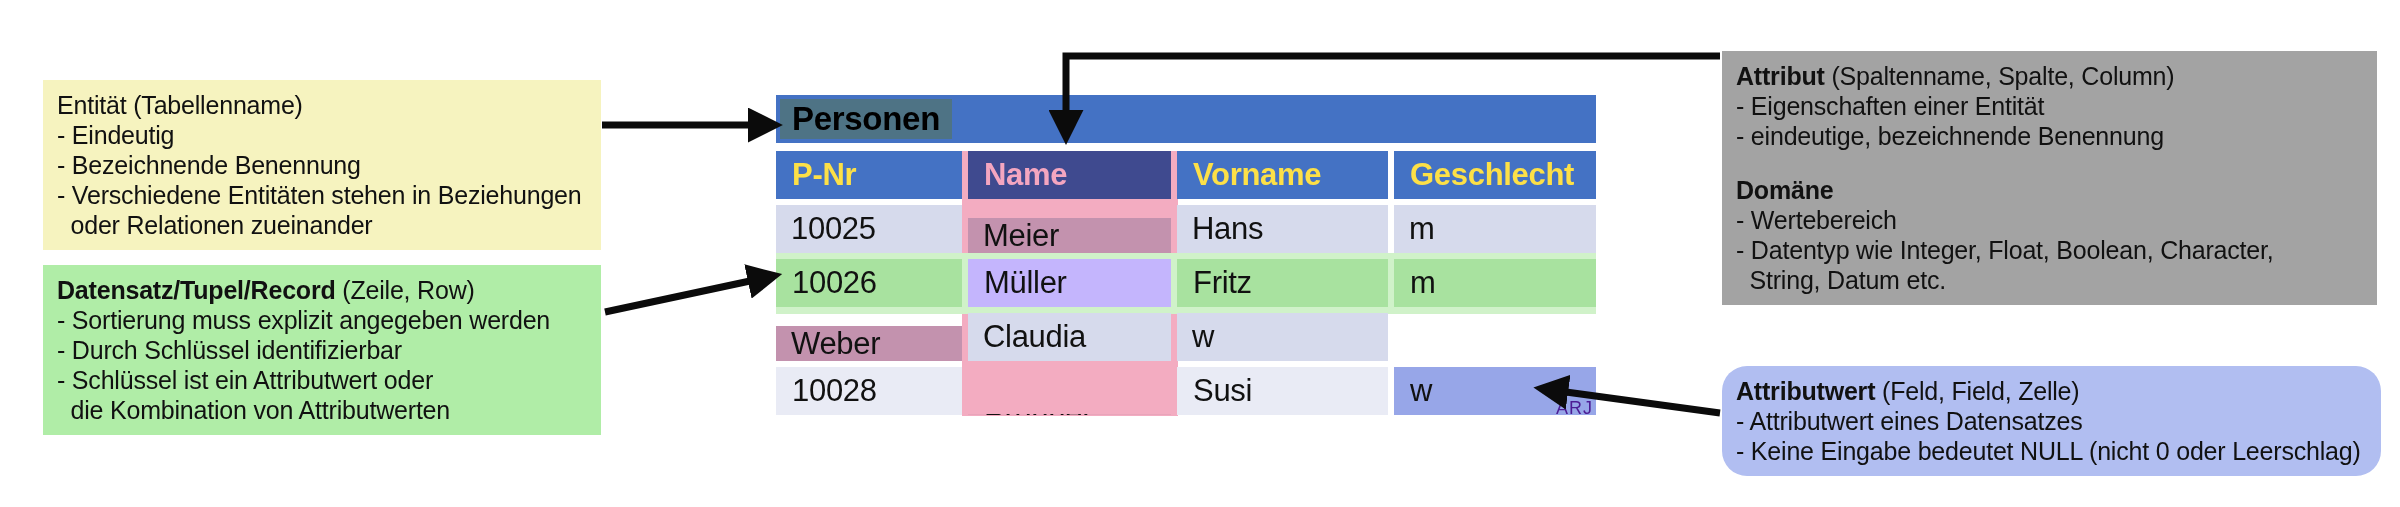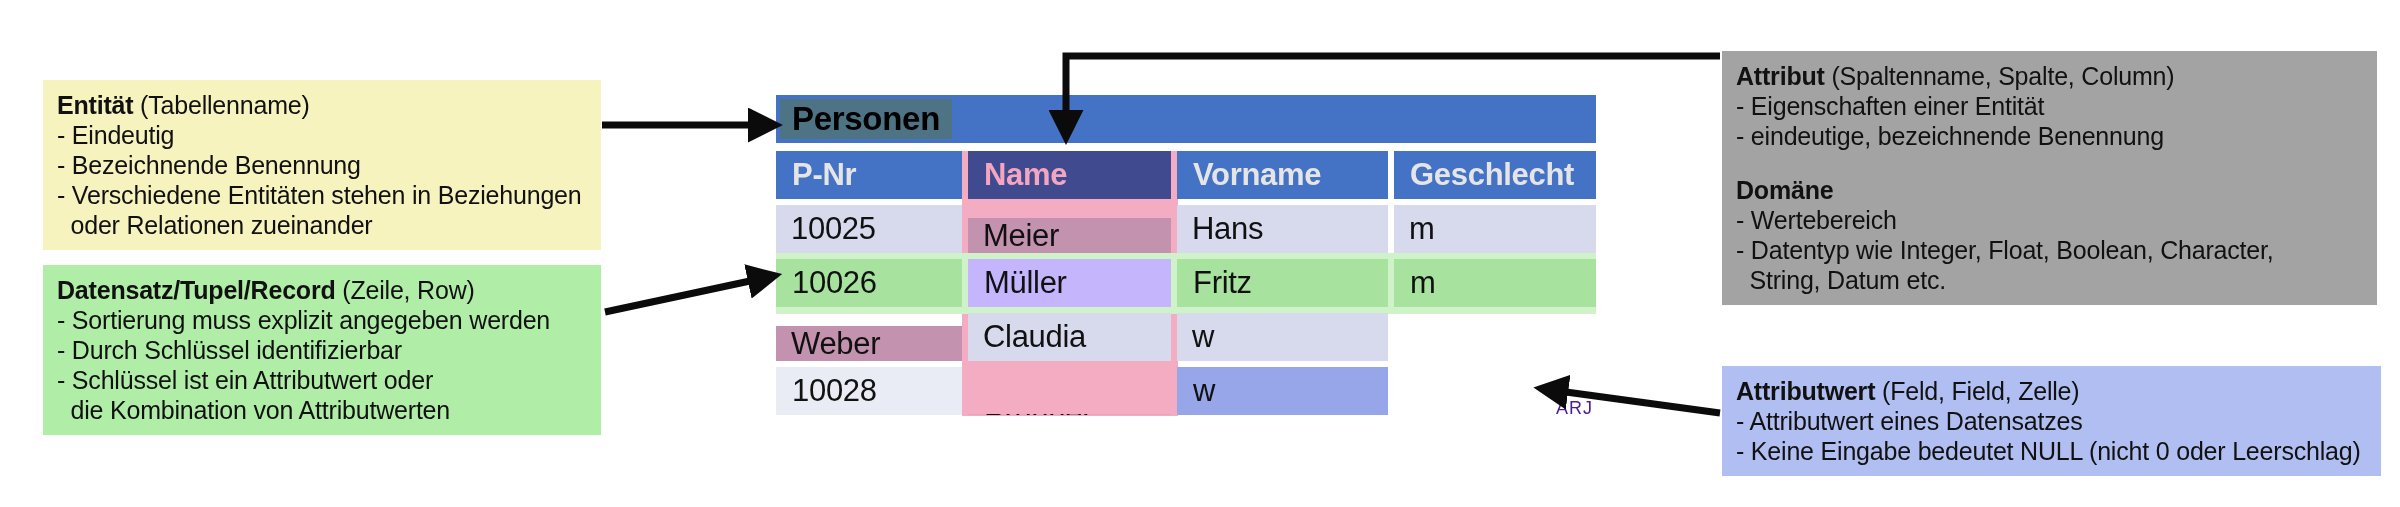--- a/index.html
+++ b/index.html
@@ -12,21 +12,21 @@
 
   
   .box { position:absolute; padding:10px 14px; font-size:25px; line-height:30px; letter-spacing:-0.2px; }
   .box .title { font-weight:bold; }
   .box .title .sub { font-weight:normal; white-space:pre; }
   .box .ln { white-space:pre; }
   .box .spacer { height:24px; }
   #box-entity   { left:43px;  top:80px;  width:530px; background:#F6F3BF; }
   #box-record   { left:43px;  top:265px; width:530px; background:#B0EDA7; }
   #box-attribute{ left:1722px; top:43px;  width:627px; background:#a3a3a3;margin-top:8px; }
-  #box-value    { left:1722px; top:366px; width:631px; background:#B1BEF1; }
+  #box-value    { left:1722px; top:366px; width:631px; background:#B1BEF1;border-radius:25px; }
 
   
   #tablewrap { position:absolute; left:776px; top:95px; width:820px; }
   .titlebar { position:relative; height:48px; background:#4472C4; z-index:2; }
   .phl {
     position:absolute; left:4px; top:4px; height:40px;
     background:#4E7385; display:flex; align-items:center; padding:0 12px;
   }
   .phl span { color:#000000; font-weight:bold; font-size:33px; letter-spacing:-0.3px; }
 
@@ -36,21 +36,21 @@
   .trow {
     position:relative; z-index:1;
     display:grid; grid-template-columns:186px 203px 211px 202px; column-gap:6px;
     height:48px; margin-top:6px;
   }
   .trow.thead { margin-top:8px; }
   .cell {
     display:flex; align-items:center; padding-left:16px;
     font-size:31px; letter-spacing:-0.3px; overflow:hidden;
   }
-  .thead .cell { background:#4472C4; color:#e5e5e5; font-weight:bold; }
+  .thead .cell { background:#4472C4; color:#fde047; font-weight:bold; }
   .thead .cell.namecol { background:#3F4A8F; color:#F4A6C0; }
 
   .r-lav  .cell { background:#D6DAEC;padding-left:15px; }
   .r-grn  .cell { background:#A8E29F; }
   .r-lit  .cell { background:#E9EBF5; }
   .r-lav  .cell.namecol { background:#C392AE;margin-top:13px; }
   .r-grn  .cell.namecol { background:#c4b5fd; }
   .r-lit  .cell.namecol { background:#E8A4BA;margin-top:47px; }
   .cell.valuehl { background:#97A6E8 !important; }
 
@@ -62,21 +62,21 @@
     position:absolute; left:1556px; top:398px; z-index:5;
     font-size:18px; color:#4c1d95; letter-spacing:1px;
   }
 </style>
 </head>
 <body>
 
 <div id="canvas">
 
   <div class="box" id="box-entity">
-    <div class="title"><span class="b" style="font-weight:bold">Entität</span><span class="sub"> (Tabellenname)</span></div>
+    <div class="title"><span class="b" style="font-weight:normal">Entität</span><span class="sub"> (Tabellenname)</span></div>
     <div class="ln">- Eindeutig</div>
     <div class="ln">- Bezeichnende Benennung</div>
     <div class="ln">- Verschiedene Entitäten stehen in Beziehungen</div>
     <div class="ln">  oder Relationen zueinander</div>
   </div>
 
   <div class="box" id="box-record">
     <div class="title"><span class="b" style="font-weight:bold">Datensatz/Tupel/Record</span><span class="sub"> (Zeile, Row)</span></div>
     <div class="ln">- Sortierung muss explizit angegeben werden</div>
     <div class="ln">- Durch Schlüssel identifizierbar</div>
@@ -134,20 +134,21 @@
 
     <div class="trow r-lav">
       <div class="cell namecol">Weber</div>
       <div class="cell">Claudia</div>
       <div class="cell">w</div>
     </div>
 
     <div class="trow r-lit">
       <div class="cell">10028</div>
       <div class="cell namecol">Brunner</div>
+      <div class="cell">Susi</div>
       <div class="cell valuehl">w</div>
     </div>
   </div>
 
   <div id="watermark">ARJ</div>
 
   <svg id="arrows" width="2400" height="507" viewBox="0 0 2400 507">
     <defs>
       <marker id="ah" markerWidth="6" markerHeight="5" refX="0.3" refY="2.5" orient="auto" markerUnits="strokeWidth">
         <polygon points="0 0, 5 2.5, 0 5" fill="#0B0B0B"></polygon>

